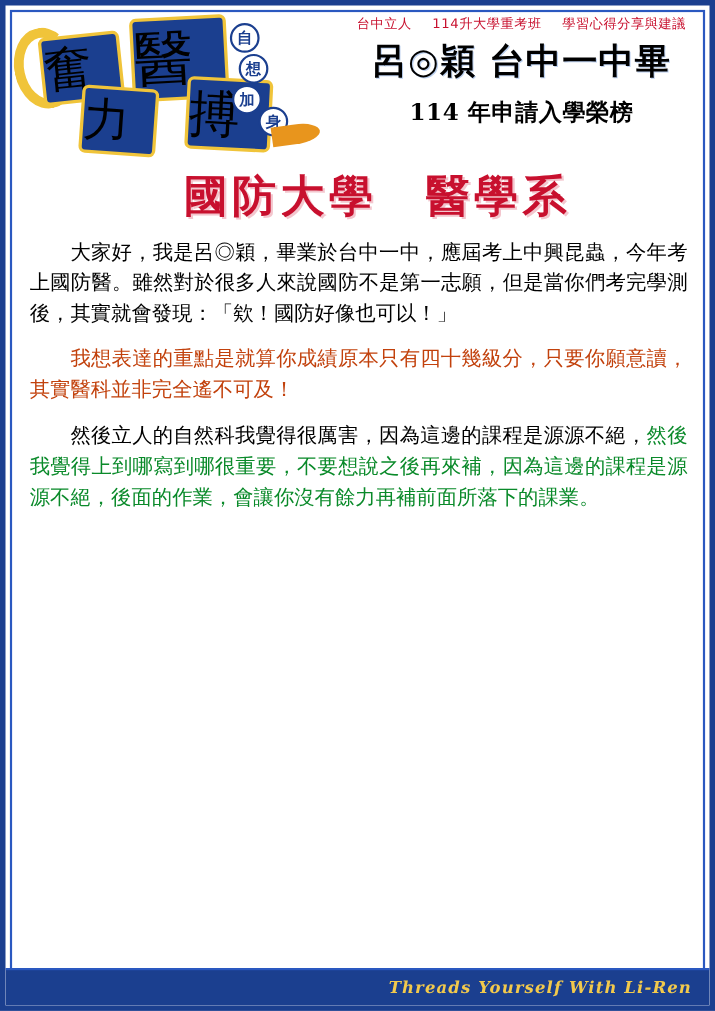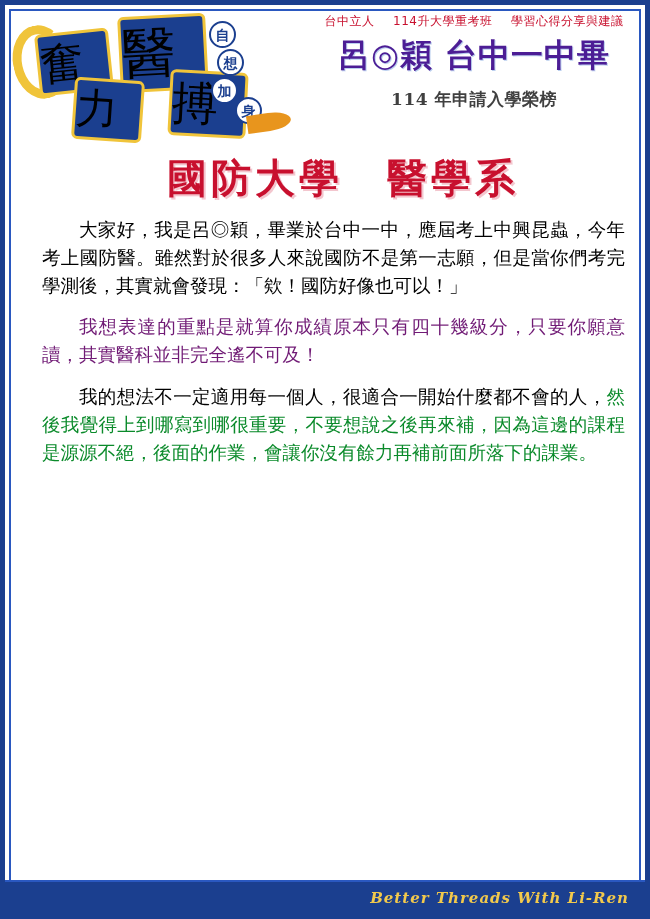--- a/index.html
+++ b/index.html
@@ -134,67 +134,67 @@
     font-size: 12px;
     font-weight: normal;
     font-family: "DejaVu Sans", sans-serif;
     letter-spacing: 0.5px;
     white-space: nowrap;
   }
   .hdr-tags .sep { display: inline-block; width: 10px; }
   .hdr-name {
     margin-top: 4px;
     text-align: center;
-    color: #4c1d95;
+    color: #000000;
     font-family: "DejaVu Serif", serif;
     font-weight: bold;
     font-size: 32px;
     letter-spacing: 1px;
     text-shadow: 1px 1px 0 #bcd0ef;
     white-space: nowrap;
   }
   .hdr-sub {
     margin-top: 10px;
     text-align: center;
-    color: #404040;
-    font-family: "DejaVu Serif", serif;
-    font-weight: bold;
-    font-size: 17px;
+    color: #000000;
+    font-family: "DejaVu Serif", serif;
+    font-weight: bold;
+    font-size: 21px;
     letter-spacing: 0.5px;
     white-space: nowrap;
   }
 
   
   .main-title {
     text-align: center;
     color: #c8102e;
     font-family: "DejaVu Serif", serif;
     font-weight: bold;
     font-size: 40px;
     letter-spacing: 4px;
     margin-top: 6px;
     text-shadow: 2px 2px 0 #f3c6ce;
     white-space: nowrap;
     padding-left: 36px;
   }
 
   
   .body-text {
-    padding: 10px 20px 0 37px;
+    padding: 10px 20px 0 22px;
     font-family: Liberation Serif, serif;
     font-size: 18.5px;
     line-height: 1.52;
     color: #000000;
     text-align: justify;
   }
   .body-text p {
     margin: 0 0 13px 0;
     text-indent: 2em;
   }
-  .hl-red { color: #701a75; }
+  .hl-red { color: #c2410c; }
   .hl-green { color: #0a8a2a; }
 
   
   .footer {
     position: absolute;
     left: 0;
     right: 0;
     bottom: 0;
     height: 34px;
     background: #1b3f8f;
@@ -262,20 +262,20 @@
   <div class="main-title">國防大學　醫學系</div>
 
   <div class="body-text">
     <p>
       <span>大家好，我是呂◎穎，畢業於台中一中，應屆考上中興昆蟲，今年考上國防醫。雖然對於很多人來說國防不是第一志願，但是當你們考完學測後，其實就會發現：「欸！國防好像也可以！」</span>
     </p>
     <p>
       <span class="hl-red">我想表達的重點是就算你成績原本只有四十幾級分，只要你願意讀，其實醫科並非完全遙不可及！</span>
     </p>
     <p>
-      <span>我的想法不一定適用每一個人，很適合一開始什麼都不會的人，</span><span class="hl-green">然後我覺得上到哪寫到哪很重要，不要想說之後再來補，因為這邊的課程是源源不絕，後面的作業，會讓你沒有餘力再補前面所落下的課業。</span>
+      <span>然後立人的自然科我覺得很厲害，因為這邊的課程是源源不絕，</span><span class="hl-green">然後我覺得上到哪寫到哪很重要，不要想說之後再來補，因為這邊的課程是源源不絕，後面的作業，會讓你沒有餘力再補前面所落下的課業。</span>
     </p>
   </div>
 
   <div class="footer">
-    <div class="footer-text">Better  Threads  With  Li-Ren</div>
+    <div class="footer-text">Threads  Yourself  With  Li-Ren</div>
   </div>
 </div>
 
 </body></html>

